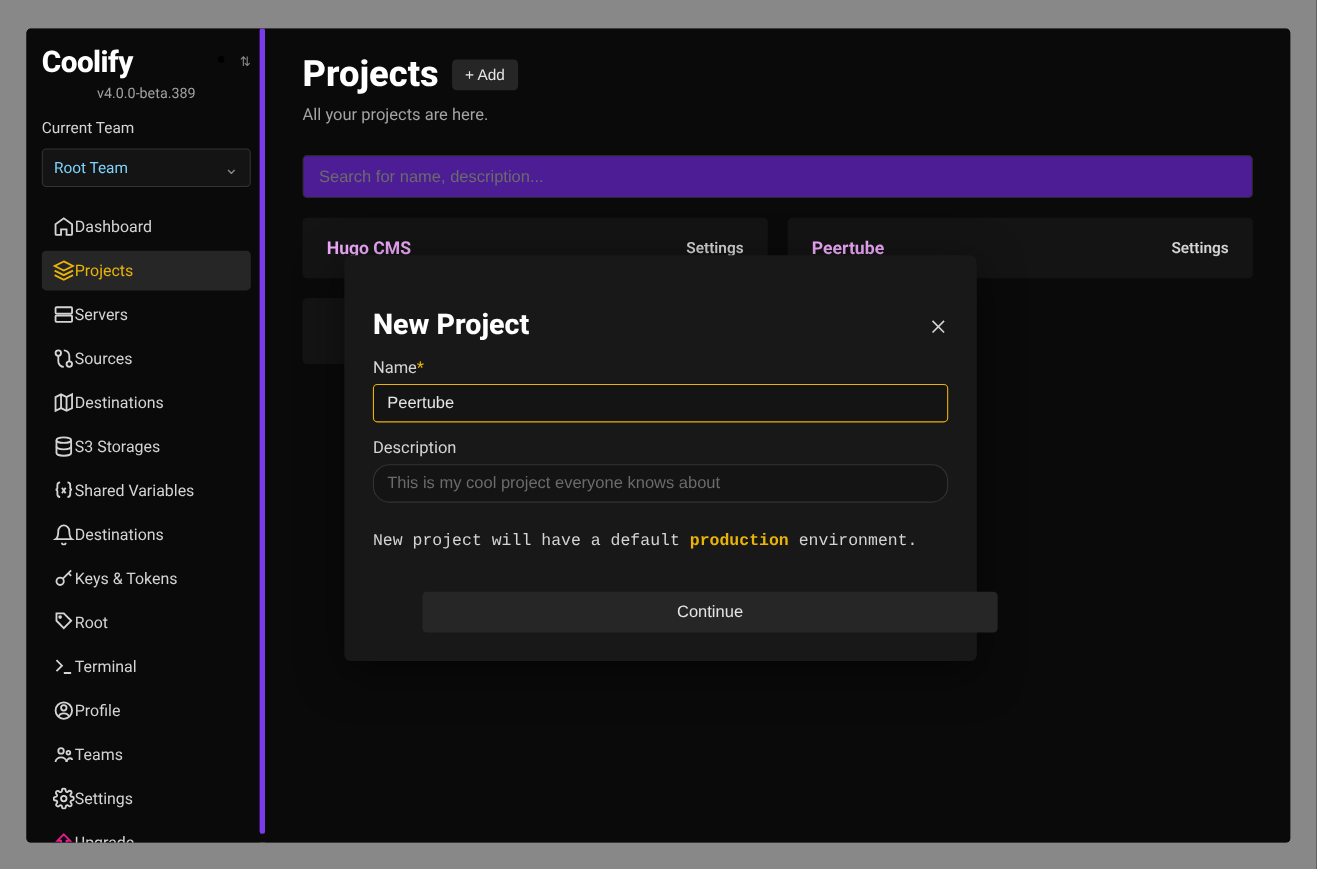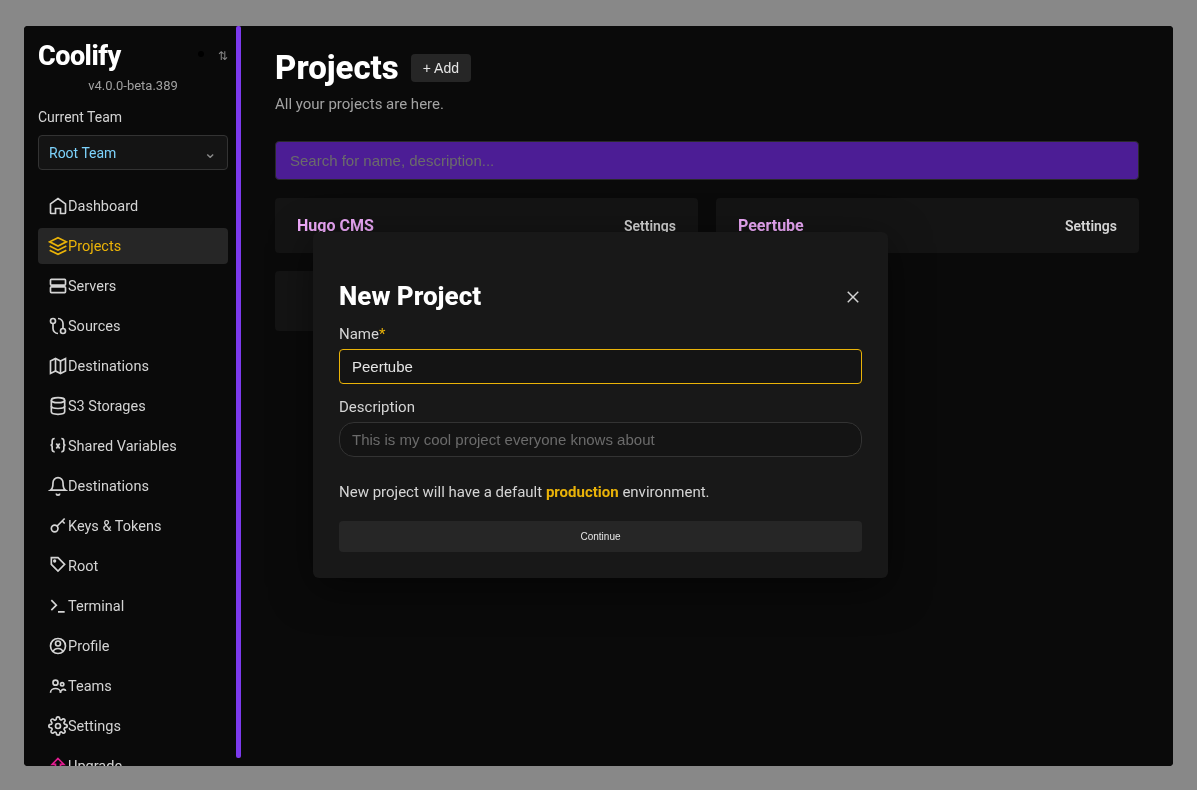--- a/index.html
+++ b/index.html
@@ -99,25 +99,25 @@
     .modal-close { color: #d4d4d4; cursor: pointer; font-size: 18px; background:none; border:none;}
     .field-label { color: #d4d4d4; font-size: 15px; margin-bottom: 6px; display:flex; gap:0;}
     .req-star { color: #eab308; }
     .field-input {
       width: 100%; background: #141414; border: 1px solid #eab308;
       border-radius: 4px; padding: 8px 12px; color: #e5e5e5; font-size: 15px;
       outline: none; margin-bottom: 14px;
     }
     .field-input.desc { border-color: #333; border-radius: 15px; }
     .field-input::placeholder { color: #6b6b6b; }
-    .hint-text { color: #d4d4d4; font-size: 15px; margin-top: 12px; margin-bottom: 20px;}
+    .hint-text { color: #d4d4d4; font-size: 15px; margin-top: 12px; margin-bottom: 38px; font-family: Liberation Mono, monospace;}
     .hint-text .prod-word { color: #eab308; font-weight: 700; }
     .continue-btn {
       width: 100%; background: #262626; color: #e5e5e5; border: none;
-      padding: 10px; border-radius: 4px; font-size: 10px; cursor: pointer;
+      padding: 10px; border-radius: 4px; font-size: 15px; cursor: pointer; margin-left: 45px;
     }
     .chevron-down::after { content: "⌄"; font-size: 16px; color: #888;}
   </style>
 </head>
 <body>
 
 <div class="app-window">
   <aside class="sidebar">
     <div class="brand-row">
       <div class="brand">Coolify</div>

